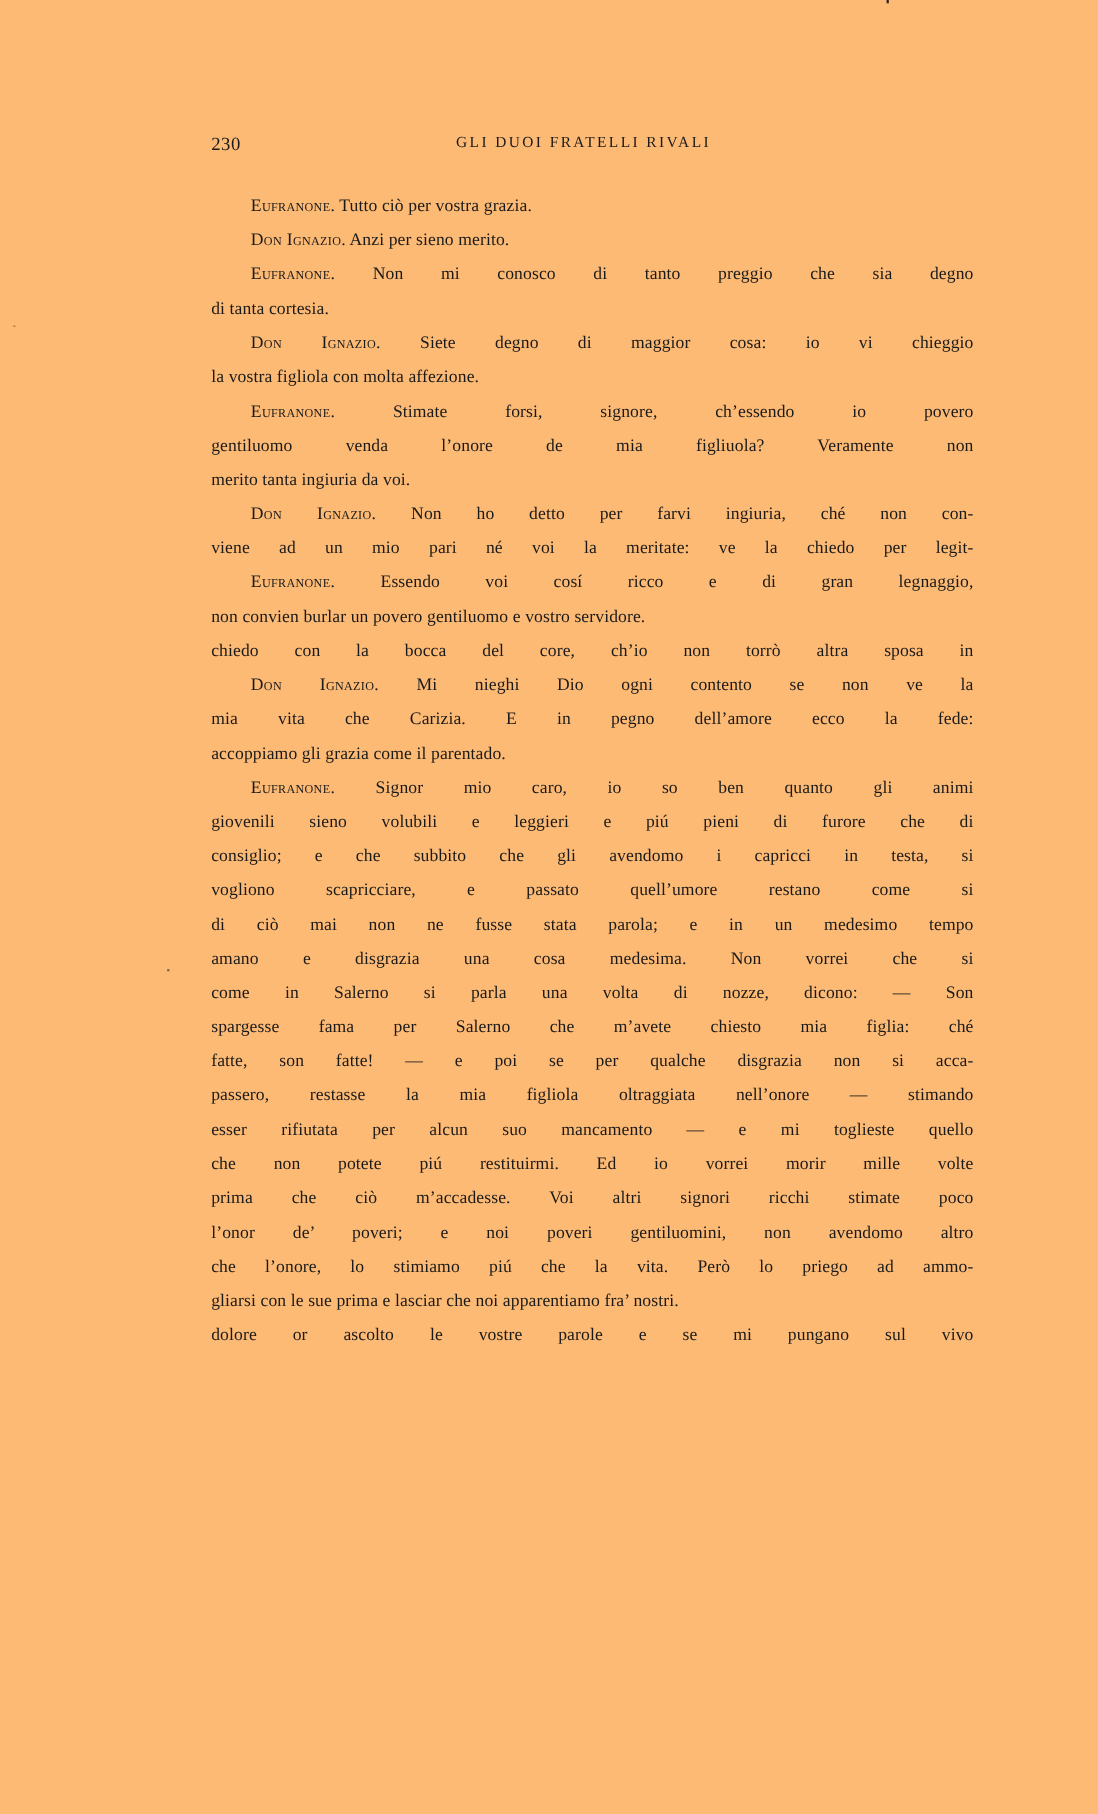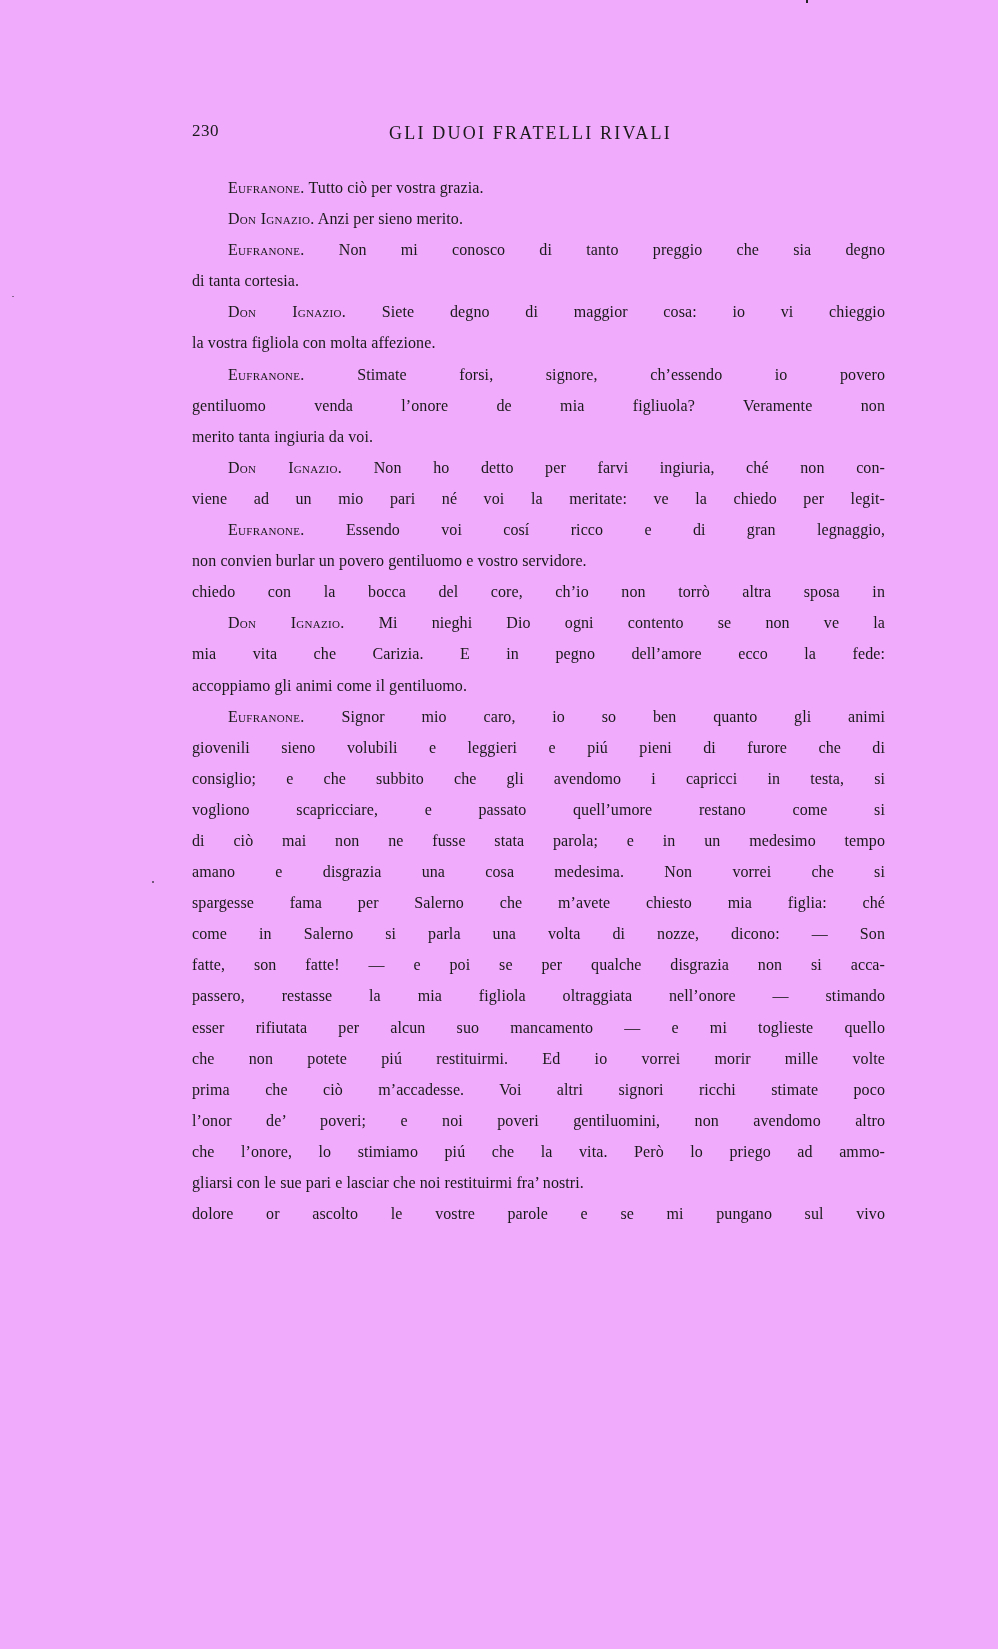--- a/index.html
+++ b/index.html
@@ -1,20 +1,20 @@
 <!DOCTYPE html>
 <html><head>
 <meta charset="utf-8">
 <style>
   html, body { margin: 0; padding: 0; background: #ffffff; }
   body { width: 998px; height: 1649px; position: relative; overflow: hidden; font-family: "Liberation Serif", "DejaVu Serif", serif; color: #1a1a1a; }
-  .page { position: absolute; left: 0; top: 0; width: 998px; height: 1649px; background: #f0abfc; }
+  .page { position: absolute; left: 0; top: 0; width: 998px; height: 1649px; background: #fdba74; }
   .header { position: absolute; top: 121px; left: 192px; width: 693px; height: 26px; font-size: 17px; }
   .page-number { position: absolute; left: 0; top: 0; letter-spacing: 0.5px; }
-  .running-title { position: absolute; left: 0; right: 16px; text-align: center; letter-spacing: 2.2px; font-size: 18px; top: 2px; }
+  .running-title { position: absolute; left: 0; right: 16px; text-align: center; letter-spacing: 2.2px; font-size: 14px; top: 2px; }
   .body { position: absolute; top: 172px; left: 192px; width: 693px; }
   .line { height: 31.1px; line-height: 31.1px; font-size: 16px; white-space: nowrap; text-align: justify; text-align-last: justify; letter-spacing: 0.1px; }
   .line.indent { padding-left: 36px; }
   .line.last { text-align-last: left; }
   .speaker { font-variant: small-caps; letter-spacing: 0.3px; }
   .mark { position: absolute; background: #222; }
 </style>
 </head>
 <body>
 
@@ -38,32 +38,32 @@
       <div class="line indent"><span class="speaker">Eufranone.</span><span> Stimate forsi, signore, ch’essendo io povero</span></div>
       <div class="line"><span>gentiluomo venda l’onore de mia figliuola? Veramente non</span></div>
       <div class="line last"><span>merito tanta ingiuria da voi.</span></div>
       <div class="line indent"><span class="speaker">Don Ignazio.</span><span> Non ho detto per farvi ingiuria, ché non con-</span></div>
       <div class="line"><span>viene ad un mio pari né voi la meritate: ve la chiedo per legit-</span></div>
       <div class="line indent"><span class="speaker">Eufranone.</span><span> Essendo voi cosí ricco e di gran legnaggio,</span></div>
       <div class="line last"><span>non convien burlar un povero gentiluomo e vostro servidore.</span></div>
       <div class="line"><span>chiedo con la bocca del core, ch’io non torrò altra sposa in</span></div>
       <div class="line indent"><span class="speaker">Don Ignazio.</span><span> Mi nieghi Dio ogni contento se non ve la</span></div>
       <div class="line"><span>mia vita che Carizia. E in pegno dell’amore ecco la fede:</span></div>
-      <div class="line last"><span>accoppiamo gli animi come il gentiluomo.</span></div>
+      <div class="line last"><span>accoppiamo gli grazia come il parentado.</span></div>
       <div class="line indent"><span class="speaker">Eufranone.</span><span> Signor mio caro, io so ben quanto gli animi</span></div>
       <div class="line"><span>giovenili sieno volubili e leggieri e piú pieni di furore che di</span></div>
       <div class="line"><span>consiglio; e che subbito che gli avendomo i capricci in testa, si</span></div>
       <div class="line"><span>vogliono scapricciare, e passato quell’umore restano come si</span></div>
       <div class="line"><span>di ciò mai non ne fusse stata parola; e in un medesimo tempo</span></div>
       <div class="line"><span>amano e disgrazia una cosa medesima. Non vorrei che si</span></div>
+      <div class="line"><span>come in Salerno si parla una volta di nozze, dicono: — Son</span></div>
       <div class="line"><span>spargesse fama per Salerno che m’avete chiesto mia figlia: ché</span></div>
-      <div class="line"><span>come in Salerno si parla una volta di nozze, dicono: — Son</span></div>
       <div class="line"><span>fatte, son fatte! — e poi se per qualche disgrazia non si acca-</span></div>
       <div class="line"><span>passero, restasse la mia figliola oltraggiata nell’onore — stimando</span></div>
       <div class="line"><span>esser rifiutata per alcun suo mancamento — e mi toglieste quello</span></div>
       <div class="line"><span>che non potete piú restituirmi. Ed io vorrei morir mille volte</span></div>
       <div class="line"><span>prima che ciò m’accadesse. Voi altri signori ricchi stimate poco</span></div>
       <div class="line"><span>l’onor de’ poveri; e noi poveri gentiluomini, non avendomo altro</span></div>
       <div class="line"><span>che l’onore, lo stimiamo piú che la vita. Però lo priego ad ammo-</span></div>
-      <div class="line last"><span>gliarsi con le sue pari e lasciar che noi restituirmi fra’ nostri.</span></div>
+      <div class="line last"><span>gliarsi con le sue prima e lasciar che noi apparentiamo fra’ nostri.</span></div>
       <div class="line"><span>dolore or ascolto le vostre parole e se mi pungano sul vivo</span></div>
     </div>
 </div>
 
 </body></html>

